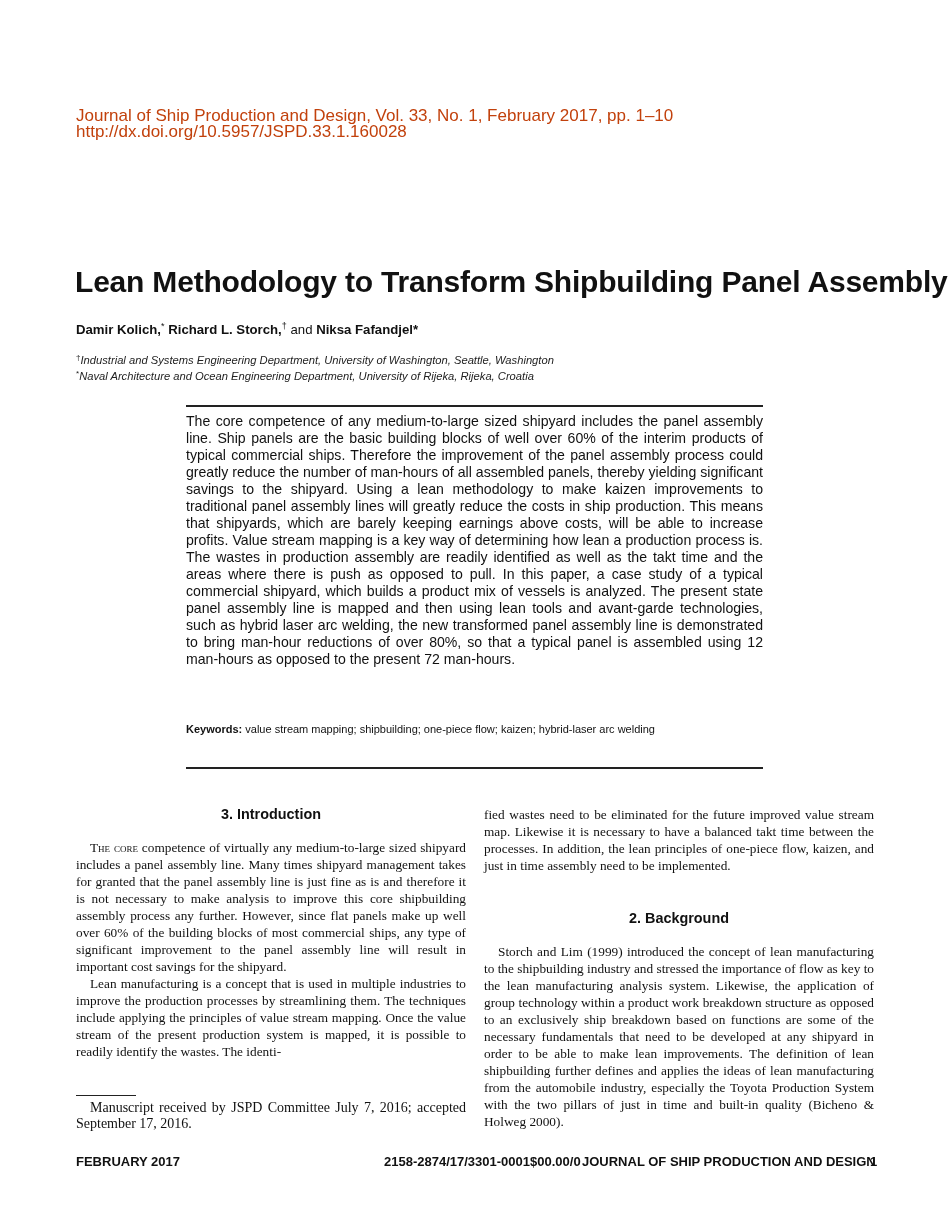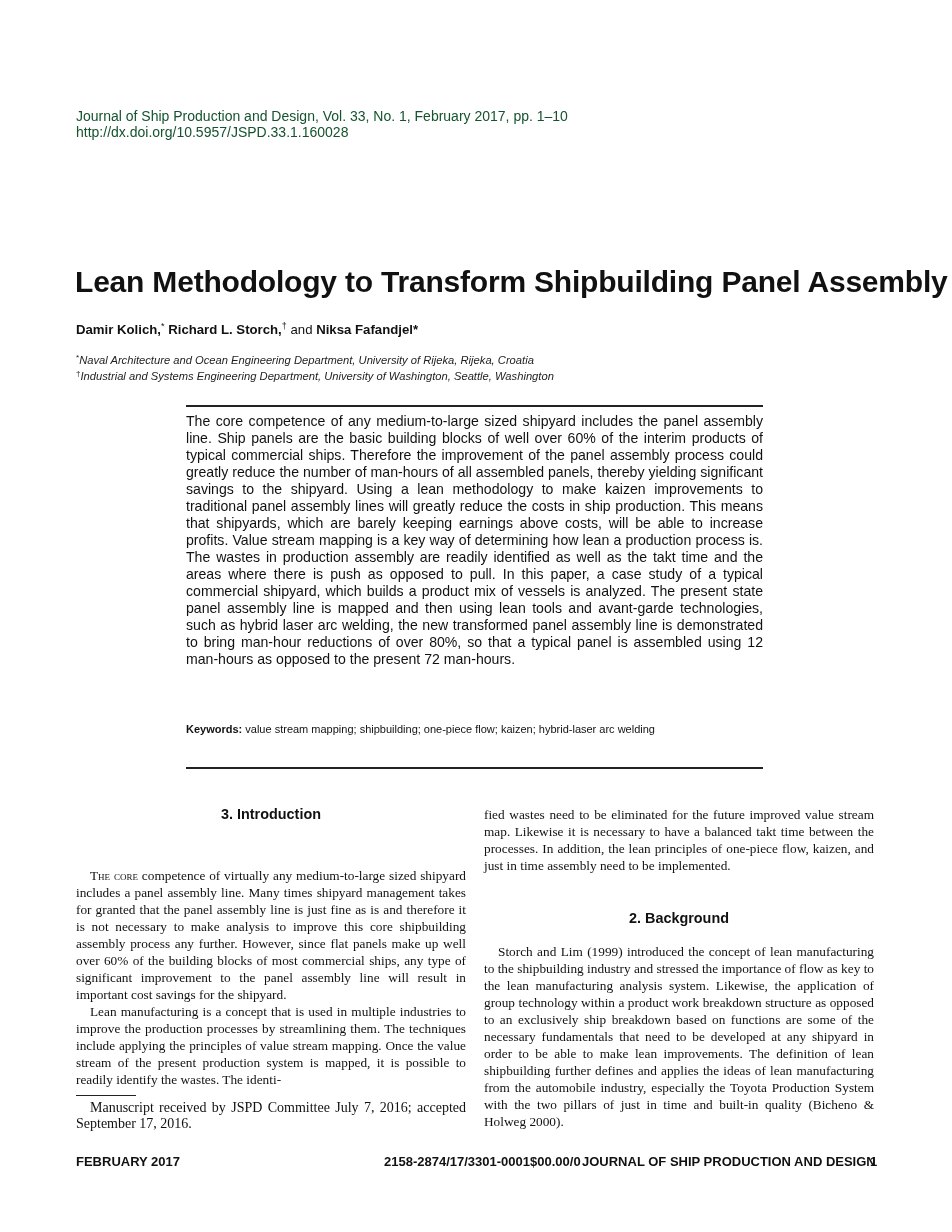--- a/index.html
+++ b/index.html
@@ -1,21 +1,21 @@
 <!DOCTYPE html>
 <html><head>
 <meta charset="utf-8">
 <style>
   html, body { margin: 0; padding: 0; background: #ffffff; }
   body { width: 952px; height: 1232px; position: relative; overflow: hidden; color: #1a1a1a; }
   .sans { font-family: "Liberation Sans", sans-serif; }
   .serif { font-family: "Liberation Serif", serif; }
   .abs { position: absolute; }
 
-  .journal-line { left: 76px; top: 108px; font-size: 14px; line-height: 16px; color: #14532d; }
+  .journal-line { left: 76px; top: 108px; font-size: 17px; line-height: 16px; color: #c2410c; }
   .title { left: 75px; top: 265px; font-size: 30px; font-weight: bold; letter-spacing: -0.2px; color: #111; white-space: nowrap; }
   .authors { left: 76px; top: 322px; font-size: 13.2px; color: #111; white-space: nowrap; }
   .authors b { font-weight: bold; }
   .authors sup { font-size: 9px; vertical-align: 5px; line-height: 0; }
   .affils { left: 76px; top: 352px; font-size: 11.2px; line-height: 16px; font-style: italic; color: #222; white-space: nowrap; }
   .affils sup { font-size: 8px; vertical-align: 4px; line-height: 0; font-style: normal; }
 
   .rule { background: #222; height: 2px; left: 186px; width: 577px; }
   .abstract { left: 186px; top: 413px; width: 577px; font-size: 14.1px; line-height: 17px; text-align: justify; color: #111; }
   .keywords { left: 186px; top: 721px; width: 577px; font-size: 11px; line-height: 17px; color: #111; }
@@ -43,34 +43,34 @@
 <div class="abs sans title">Lean Methodology to Transform Shipbuilding Panel Assembly</div>
 
 <div class="abs sans authors">
   <b>Damir Kolich,</b><sup>*</sup>
   <b>Richard L. Storch,</b><sup>†</sup>
   <span>and</span>
   <b>Niksa Fafandjel</b><b>*</b>
 </div>
 
 <div class="abs sans affils">
+  <div><sup>†</sup><span>Industrial and Systems Engineering Department, University of Washington, Seattle, Washington</span></div>
   <div><sup>*</sup><span>Naval Architecture and Ocean Engineering Department, University of Rijeka, Rijeka, Croatia</span></div>
-  <div><sup>†</sup><span>Industrial and Systems Engineering Department, University of Washington, Seattle, Washington</span></div>
 </div>
 
 <div class="abs rule" style="top:405px;"></div>
 <div class="abs sans abstract">The core competence of any medium-to-large sized shipyard includes the panel assembly line. Ship panels are the basic building blocks of well over 60% of the interim products of typical commercial ships. Therefore the improvement of the panel assembly process could greatly reduce the number of man-hours of all assembled panels, thereby yielding significant savings to the shipyard. Using a lean methodology to make kaizen improvements to traditional panel assembly lines will greatly reduce the costs in ship production. This means that shipyards, which are barely keeping earnings above costs, will be able to increase profits. Value stream mapping is a key way of determining how lean a production process is. The wastes in production assembly are readily identified as well as the takt time and the areas where there is push as opposed to pull. In this paper, a case study of a typical commercial shipyard, which builds a product mix of vessels is analyzed. The present state panel assembly line is mapped and then using lean tools and avant-garde technologies, such as hybrid laser arc welding, the new transformed panel assembly line is demonstrated to bring man-hour reductions of over 80%, so that a typical panel is assembled using 12 man-hours as opposed to the present 72 man-hours.</div>
 <div class="abs sans keywords">
   <b>Keywords:</b>
   <span>value stream mapping; shipbuilding; one-piece flow; kaizen; hybrid-laser arc welding</span>
 </div>
 <div class="abs rule" style="top:767px;"></div>
 
 <div class="abs sans sec-head" style="left:76px; top:806px;">3.  Introduction</div>
-<div class="abs serif col" style="left:76px; top:839px;margin-top:28px;">
+<div class="abs serif col" style="left:76px; top:839px;">
   <p><span class="sc">The core</span><span> competence of virtually any medium-to-large sized shipyard includes a panel assembly line. Many times shipyard management takes for granted that the panel assembly line is just fine as is and therefore it is not necessary to make analysis to improve this core shipbuilding assembly process any further. However, since flat panels make up well over 60% of the building blocks of most commercial ships, any type of significant improvement to the panel assembly line will result in important cost savings for the shipyard.</span></p>
   <p>Lean manufacturing is a concept that is used in multiple industries to improve the production processes by streamlining them. The techniques include applying the principles of value stream mapping. Once the value stream of the present production system is mapped, it is possible to readily identify the wastes. The identi-</p>
 </div>
 
 <div class="abs footnote-rule"></div>
 <div class="abs serif footnote"><span>Manuscript received by JSPD Committee July 7, 2016; accepted September 17, 2016.</span></div>
 
 <div class="abs serif col" style="left:484px; top:806px;">
   <p class="noindent">fied wastes need to be eliminated for the future improved value stream map. Likewise it is necessary to have a balanced takt time between the processes. In addition, the lean principles of one-piece flow, kaizen, and just in time assembly need to be implemented.</p>
 </div>

